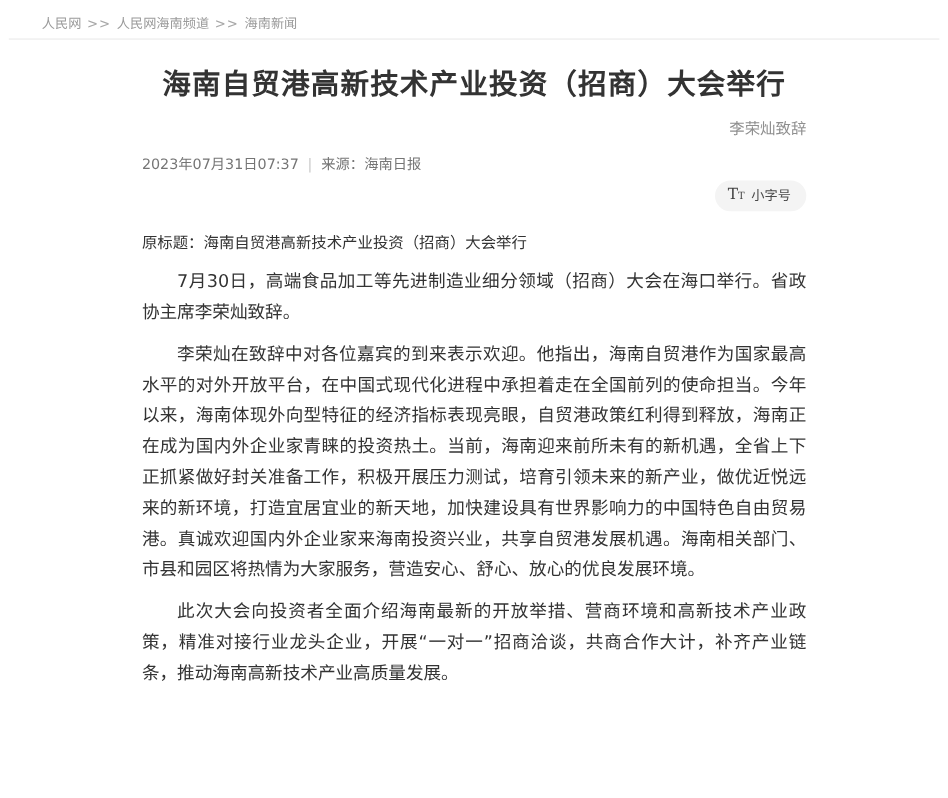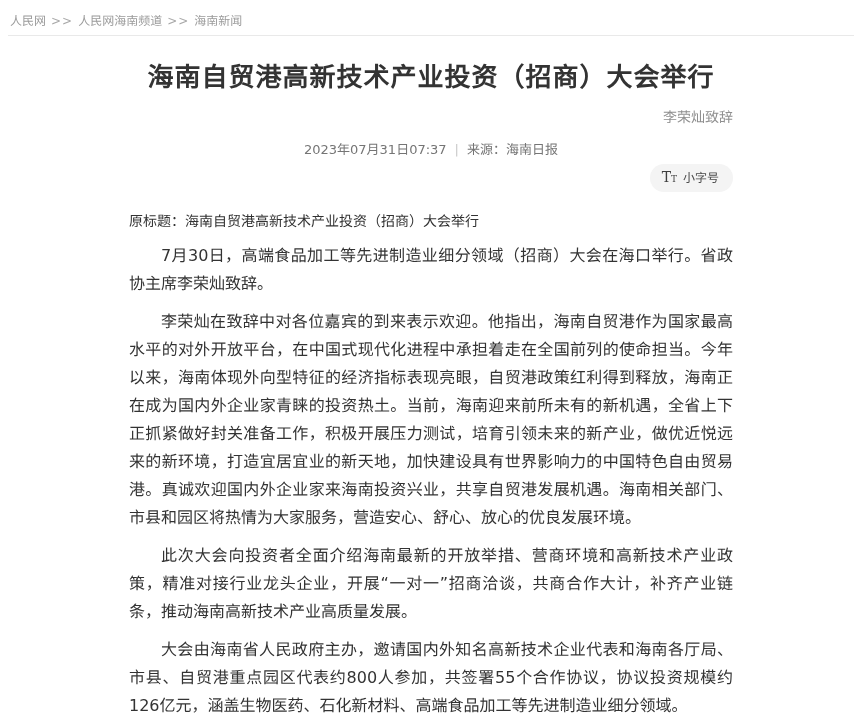--- a/index.html
+++ b/index.html
@@ -14,20 +14,21 @@
     background: #ffffff;
     overflow: hidden;
     position: relative;
   }
   
   .breadcrumb {
     padding: 11px 0 0 10px;
     font-size: 12px;
     color: #9b9b9b;
     height: 28px;
+    margin-left: 28px;
   }
   .breadcrumb a {
     color: #9b9b9b;
     text-decoration: none;
     cursor: pointer;
   }
   .breadcrumb .sep {
     margin: 0 5px;
     letter-spacing: 1px;
     color: #a8a8a8;
@@ -53,21 +54,21 @@
     letter-spacing: 1px;
   }
   .subtitle {
     margin-top: 12px;
     text-align: right;
     font-size: 14px;
     color: #8f8f8f;
   }
   .meta {
     margin-top: 13px;
-    text-align: center;
+    text-align: left;
     font-size: 13px;
     color: #757575;
   }
   .meta .pipe {
     margin: 0 8px;
     color: #c9c9c9;
   }
   .meta a {
     color: #757575;
     text-decoration: none;
@@ -144,16 +145,15 @@
           </span>
         <span>小字号</span>
       </button>
     </div>
 
     <div class="original-title">原标题：海南自贸港高新技术产业投资（招商）大会举行</div>
 
     <p class="para">7月30日，高端食品加工等先进制造业细分领域（招商）大会在海口举行。省政协主席李荣灿致辞。</p>
     <p class="para">李荣灿在致辞中对各位嘉宾的到来表示欢迎。他指出，海南自贸港作为国家最高水平的对外开放平台，在中国式现代化进程中承担着走在全国前列的使命担当。今年以来，海南体现外向型特征的经济指标表现亮眼，自贸港政策红利得到释放，海南正在成为国内外企业家青睐的投资热土。当前，海南迎来前所未有的新机遇，全省上下正抓紧做好封关准备工作，积极开展压力测试，培育引领未来的新产业，做优近悦远来的新环境，打造宜居宜业的新天地，加快建设具有世界影响力的中国特色自由贸易港。真诚欢迎国内外企业家来海南投资兴业，共享自贸港发展机遇。海南相关部门、市县和园区将热情为大家服务，营造安心、舒心、放心的优良发展环境。</p>
     <p class="para">此次大会向投资者全面介绍海南最新的开放举措、营商环境和高新技术产业政策，精准对接行业龙头企业，开展“一对一”招商洽谈，共商合作大计，补齐产业链条，推动海南高新技术产业高质量发展。</p>
-    <p class="para">大会由海南省人民政府主办，邀请国内外知名高新技术企业代表和海南各厅局、市县、自贸港重点园区代表约800人参加，共签署55个合作协议，协议投资规模约126亿元，涵盖生物医药、石化新材料、高端食品加工等先进制造业细分领域。</p>
 
   </main>
 </div>
 
 </body></html>

